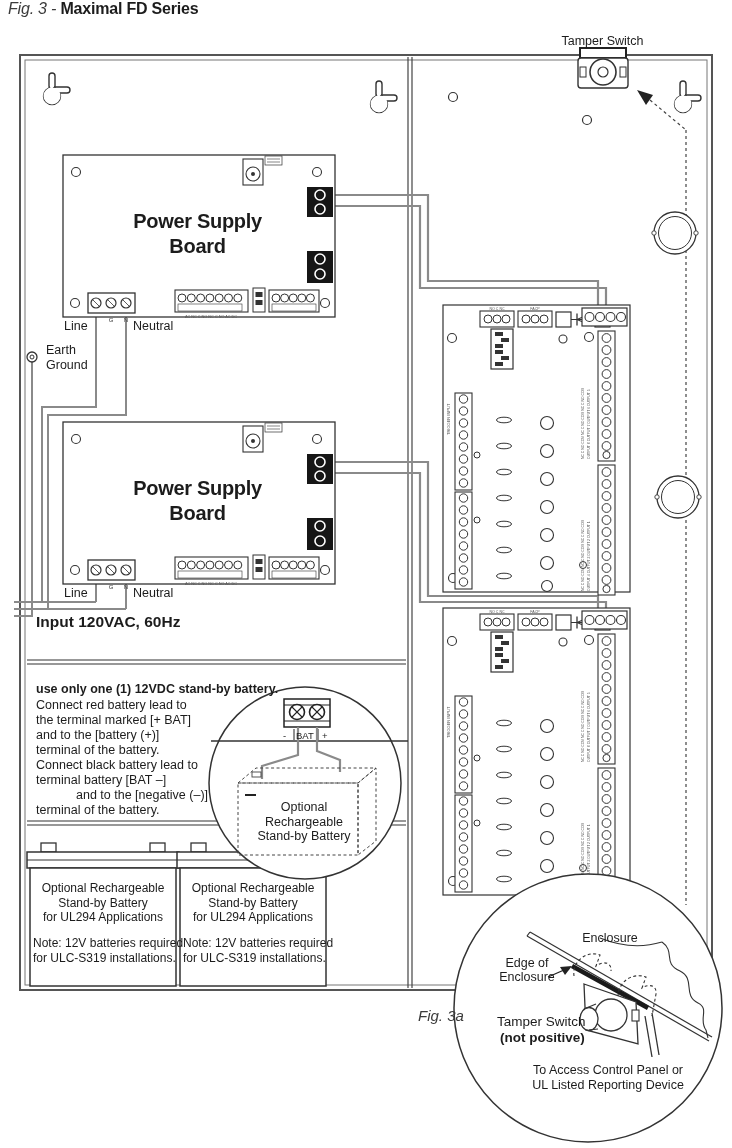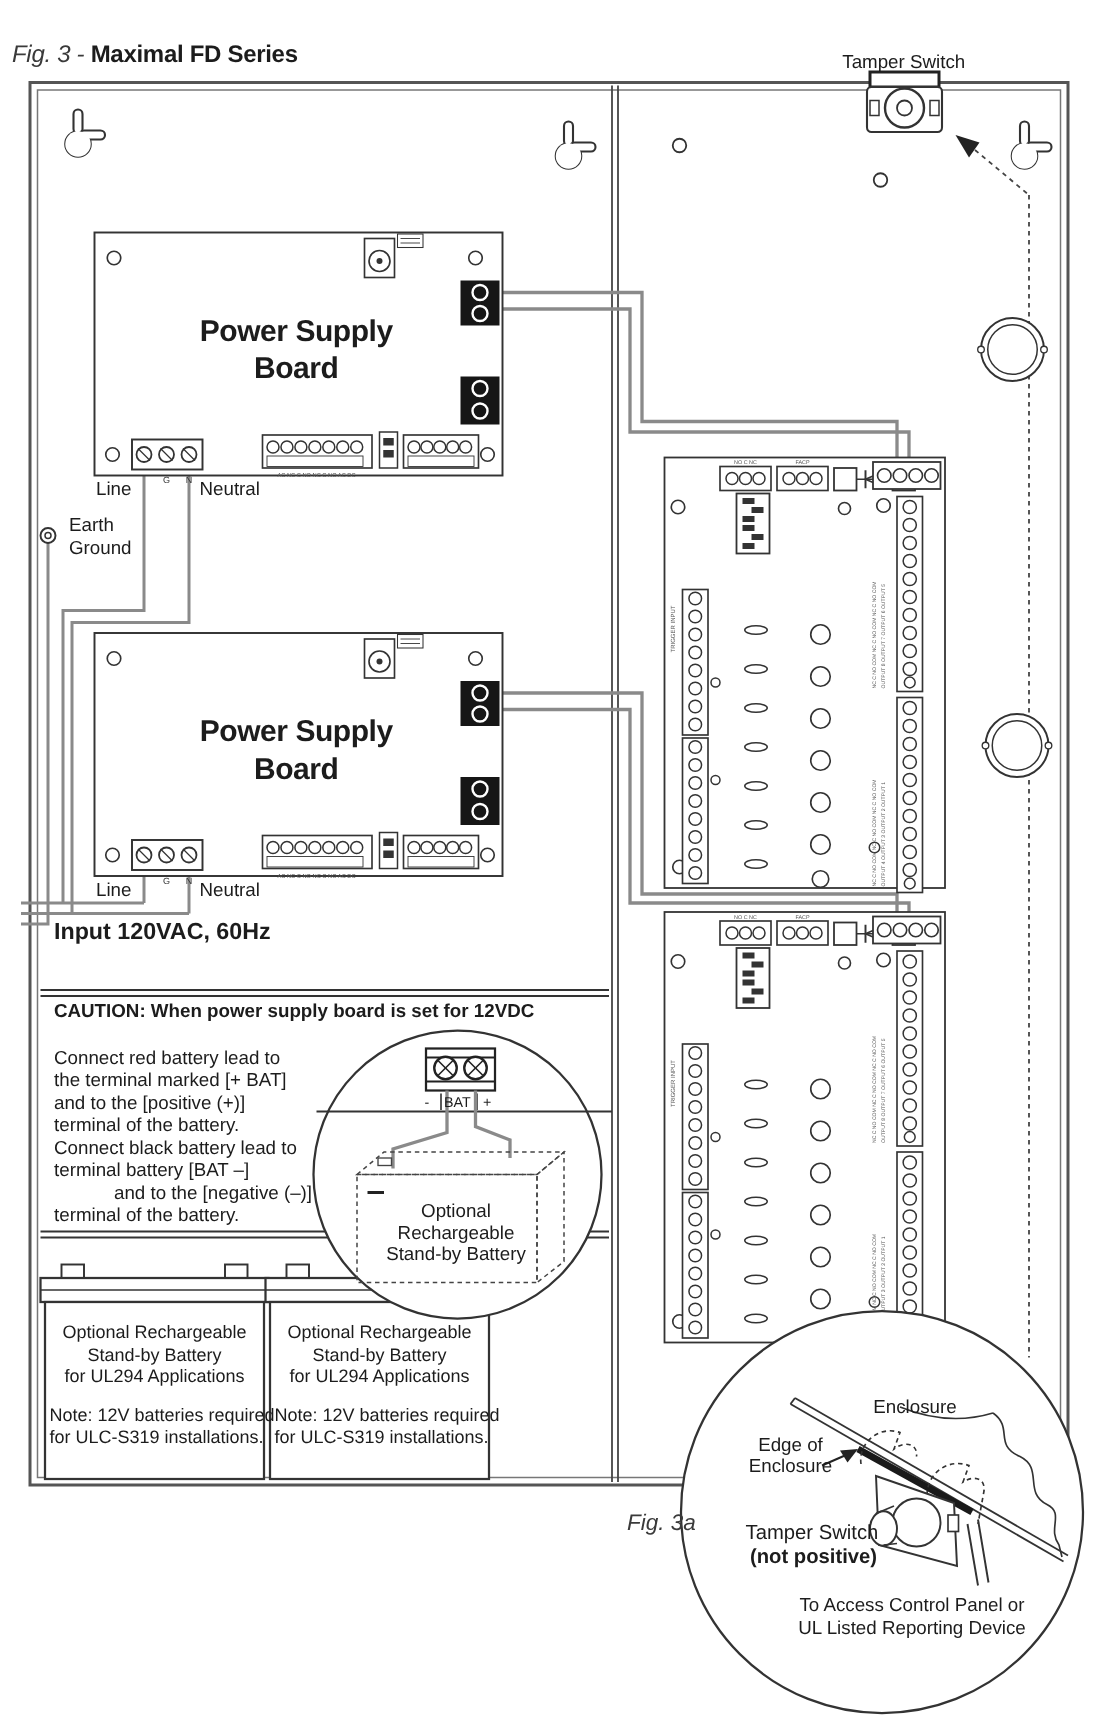--- a/index.html
+++ b/index.html
@@ -343,21 +343,21 @@
     <rect x="632" y="1010" width="7" height="11" fill="#fff" stroke="#333" stroke-width="1.1"></rect>
 
     <line x1="645" y1="1016" x2="652" y2="1057" stroke="#333" stroke-width="1.3"></line>
     <line x1="652" y1="1013" x2="659" y2="1055" stroke="#333" stroke-width="1.3"></line>
 
     <line x1="548" y1="977" x2="564" y2="970" stroke="#222" stroke-width="1.3"></line>
     <polygon points="572,966 560,967 565,975" fill="#222"></polygon>
   </g>
 </svg>
 
-<div class="lbl title" style="left:8px;top:28px;">
+<div class="lbl title" style="left:8px;top:0;">
   <span class="i" style="color:#3a3a3a;">Fig. 3 -</span>
   <span class="b">Maximal FD Series</span>
 </div>
 
 <div class="lbl f12 ctr" style="left:520px;top:34px;width:165px;">Tamper Switch</div>
 
 <div class="lbl psu-title" style="left:90px;top:209px;width:215px;">
   <div>Power Supply</div>
   <div>Board</div>
 </div>
@@ -368,24 +368,24 @@
 
 <div class="lbl f12" style="left:64px;top:319px;">Line</div>
 <div class="lbl f12" style="left:133px;top:319px;">Neutral</div>
 <div class="lbl f12" style="left:64px;top:586px;">Line</div>
 <div class="lbl f12" style="left:133px;top:586px;">Neutral</div>
 
 <div class="lbl f12 wrap" style="left:46px;top:343px;width:62px;">Earth Ground</div>
 
 <div class="lbl b" style="left:36px;top:613px;font-size:15.5px;">Input 120VAC, 60Hz</div>
 
-<div class="lbl f12 b" style="left:36px;top:667px;">CAUTION: When power supply board is set for 12VDC</div>
+<div class="lbl f12 b" style="left:36px;top:682px;">use only one (1) 12VDC stand-by battery.</div>
 <div class="lbl f12" style="left:36px;top:698px;">Connect red battery lead to</div>
 <div class="lbl f12" style="left:36px;top:713px;">the terminal marked [+ BAT]</div>
-<div class="lbl f12" style="left:36px;top:728px;">and to the [positive (+)]</div>
+<div class="lbl f12" style="left:36px;top:728px;">and to the [battery (+)]</div>
 <div class="lbl f12" style="left:36px;top:743px;">terminal of the battery.</div>
 <div class="lbl f12" style="left:36px;top:758px;">Connect black battery lead to</div>
 <div class="lbl f12" style="left:36px;top:773px;">terminal battery [BAT –]</div>
 <div class="lbl f12" style="left:36px;top:788px;margin-left:40px;">and to the [negative (–)]</div>
 <div class="lbl f12" style="left:36px;top:803px;">terminal of the battery.</div>
 
 <div class="lbl micro" style="left:283px;top:730px;">-</div>
 <div class="lbl micro ctr" style="left:296px;top:730px;width:16px;">BAT</div>
 <div class="lbl micro" style="left:322px;top:730px;">+</div>
 <div class="lbl f12 ctr wrap" style="left:247px;top:800px;width:114px;">Optional Rechargeable Stand-by Battery</div>

